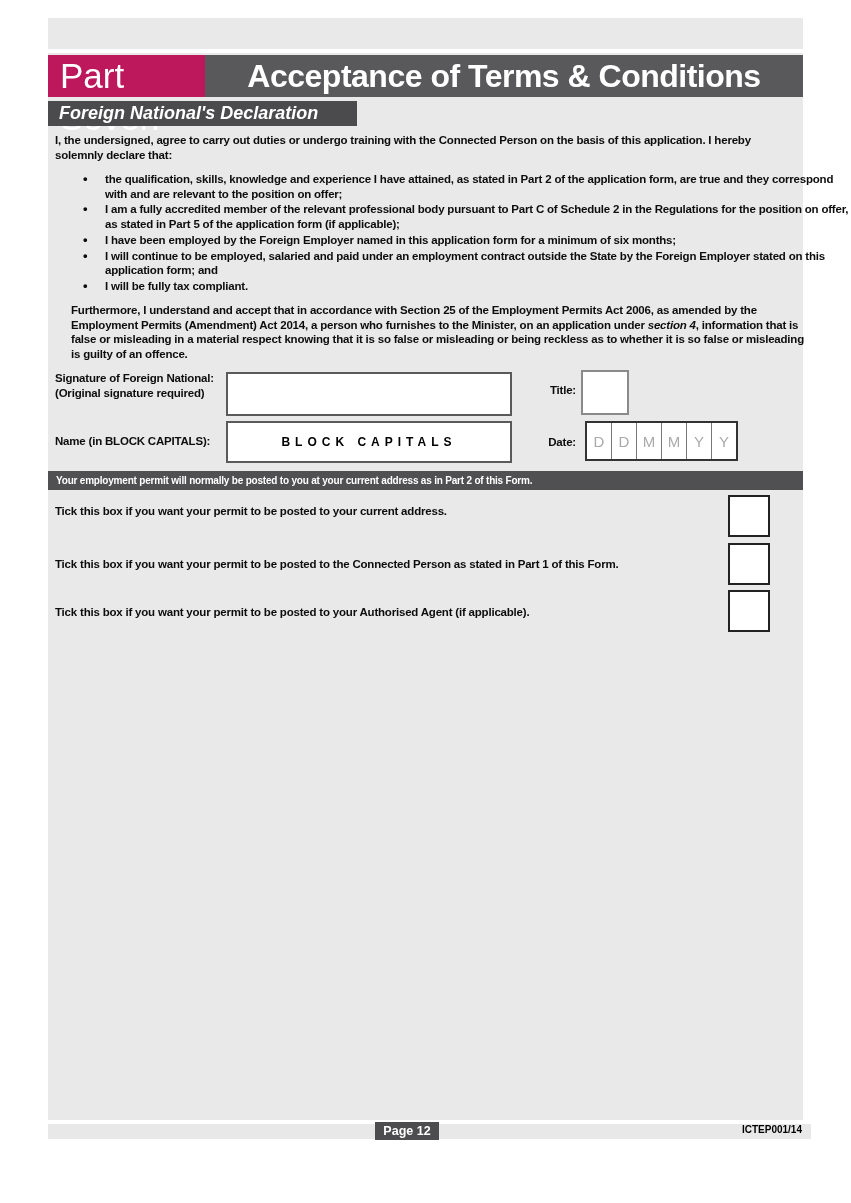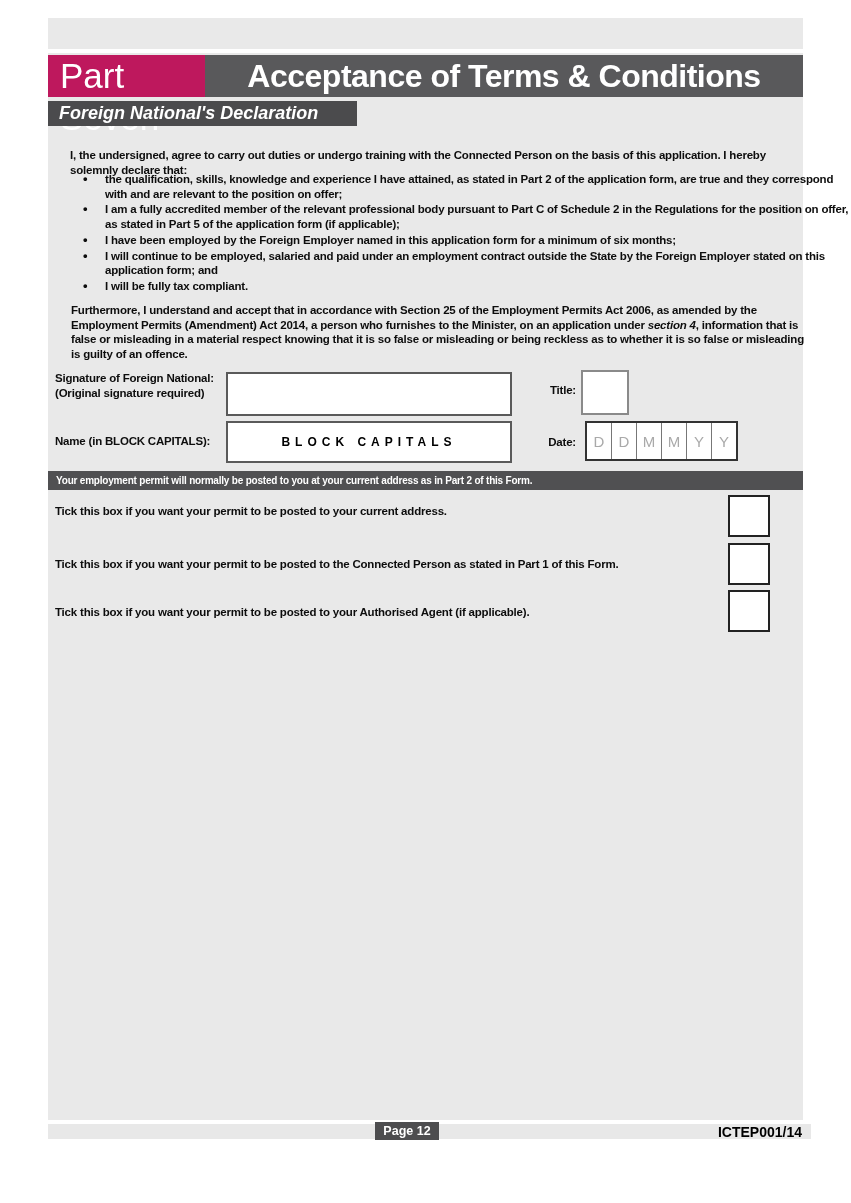--- a/index.html
+++ b/index.html
@@ -12,21 +12,21 @@
 
   
   .header-bar{position:absolute;left:0;top:2px;width:755px;height:42px;background:#59595b;display:flex;align-items:center;}
   .part-box{width:145px;height:42px;background:#be185d;color:#fff;font-weight:normal;font-size:35px;line-height:42px;padding-left:12px;flex:0 0 auto;}
   .header-title{flex:1;text-align:center;color:#fff;font-weight:bold;font-size:32px;letter-spacing:-0.5px;}
   .section-bar{position:absolute;left:0;top:48px;width:298px;height:25px;background:#4b4b4d;color:#fff;
     font-weight:bold;font-style:italic;font-size:18px;line-height:25px;padding-left:11px;}
 
   
   .btext{font-weight:bold;font-size:11.5px;letter-spacing:-0.2px;line-height:1.28;color:#0d0d0d;}
-  .intro{position:absolute;left:7px;top:80px;width:742px;margin:15px;}
+  .intro{position:absolute;left:7px;top:80px;width:742px;margin:0;}
   .bullets{position:absolute;left:0;top:119px;width:748px;margin:0;padding:0 0 0 57px;list-style:none;}
   .bullets li{position:relative;margin:0 0 1px 0;}
   .bullets li::before{content:"\2022";position:absolute;left:-22px;top:-1px;font-size:13px;}
   .furthermore{position:absolute;left:15px;top:242px;width:744px;margin:8px;}
   .furthermore .it{font-style:italic;}
 
   
   .sig-label{position:absolute;left:7px;top:318px;width:168px;}
   .sig-box{position:absolute;left:178px;top:319px;width:282px;height:40px;background:#fff;border:2px solid #5a5a5a;}
   .title-label{position:absolute;left:460px;top:330px;width:68px;text-align:right;}
@@ -49,21 +49,21 @@
   .opt-text-3{position:absolute;left:7px;top:552px;width:670px;}
   .checkbox{position:absolute;left:680px;width:38px;height:38px;background:#fff;border:2px solid #222;}
   .cb-1{top:442px;}
   .cb-2{top:490px;}
   .cb-3{top:537px;}
 
   
   .footer-strip{position:absolute;left:48px;top:1124px;width:763px;height:15px;background:#e8e8e8;}
   .page-badge{position:absolute;left:375px;top:1122px;width:64px;height:18px;background:#4d4d4f;color:#fff;
     font-weight:bold;font-size:12.5px;line-height:18px;text-align:center;}
-  .form-code{position:absolute;left:690px;top:1124px;width:112px;text-align:right;font-weight:bold;font-size:14px;color:#000;}
+  .form-code{position:absolute;left:690px;top:1124px;width:112px;text-align:right;font-weight:bold;font-size:10px;color:#000;}
 </style>
 </head>
 <body>
 
 <div class="page">
 
   <div class="top-strip"></div>
 
   <div class="panel">
 

